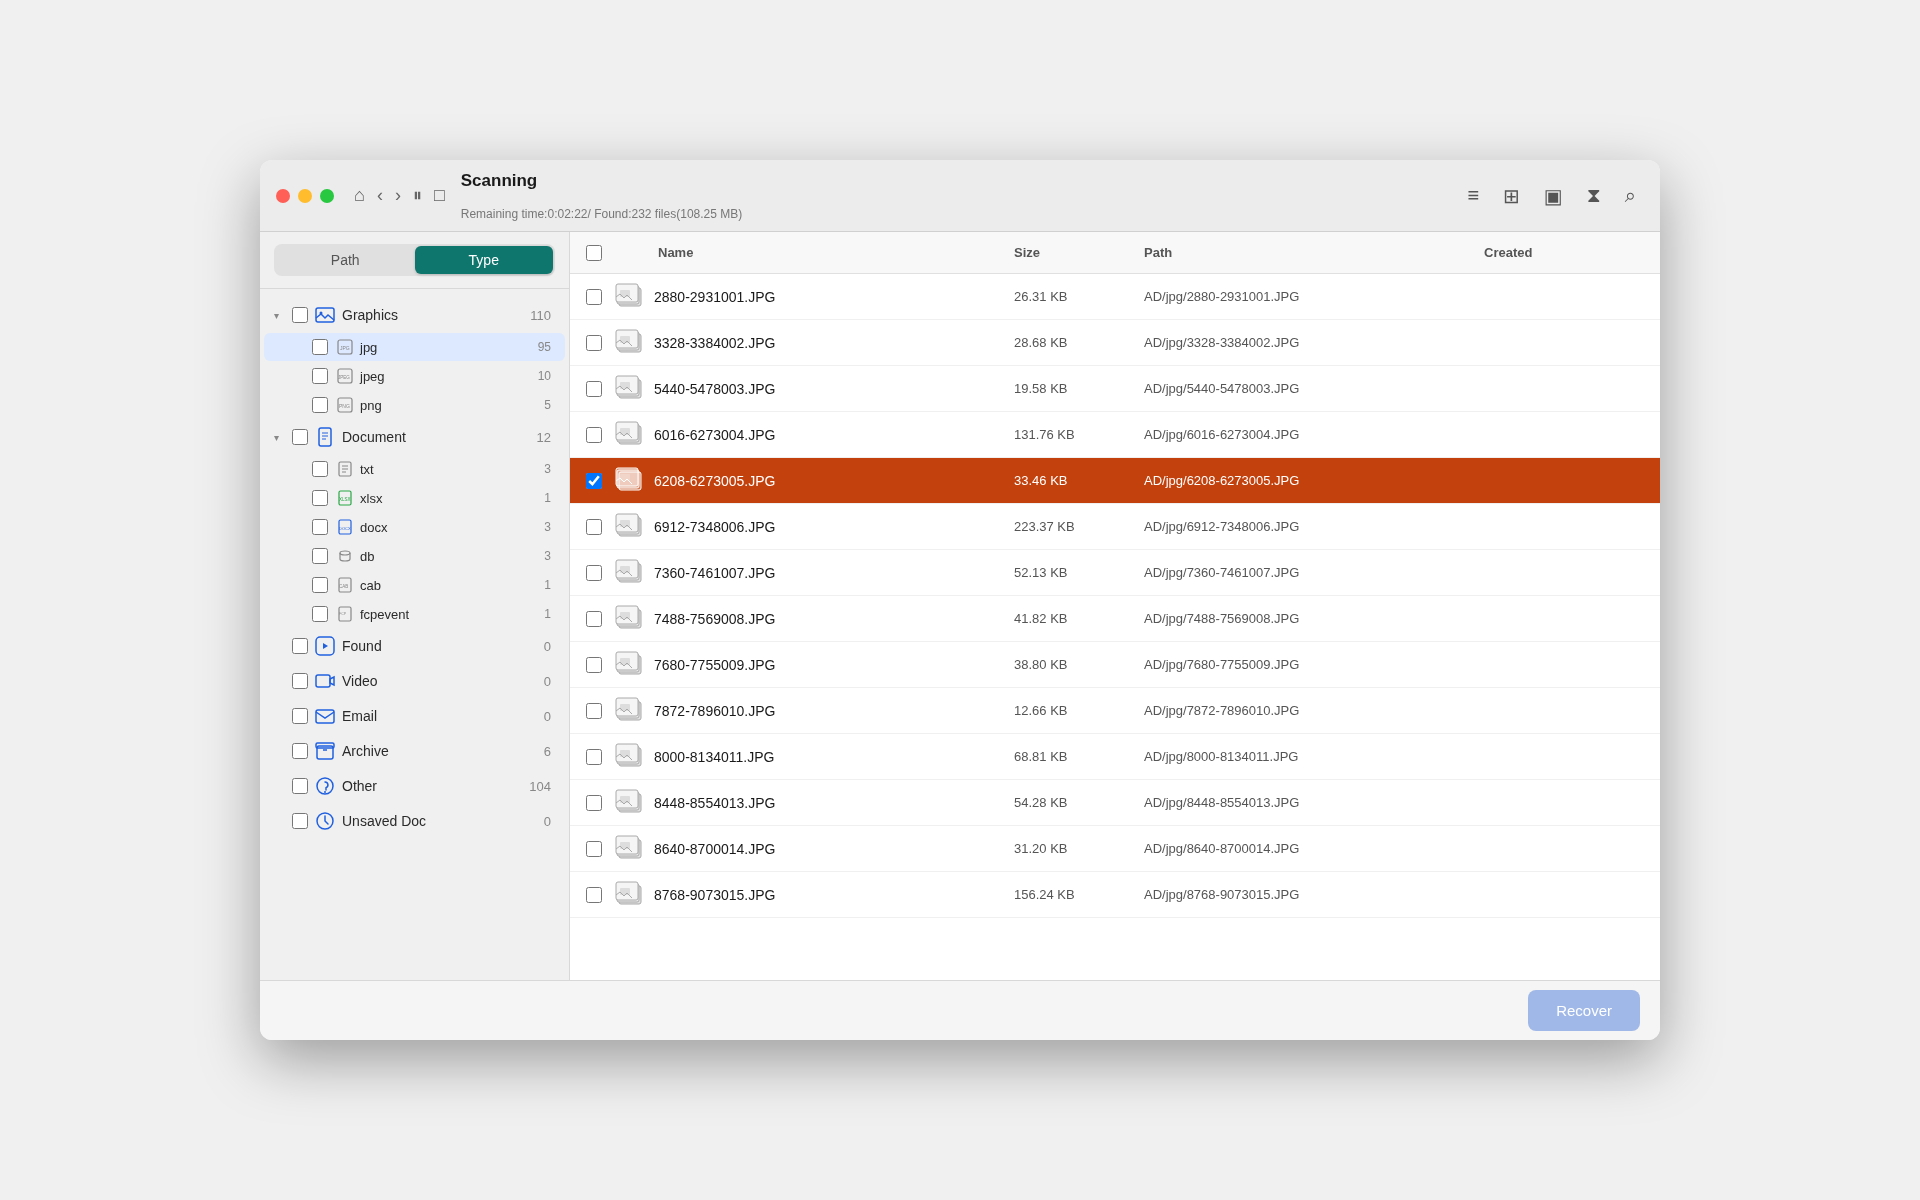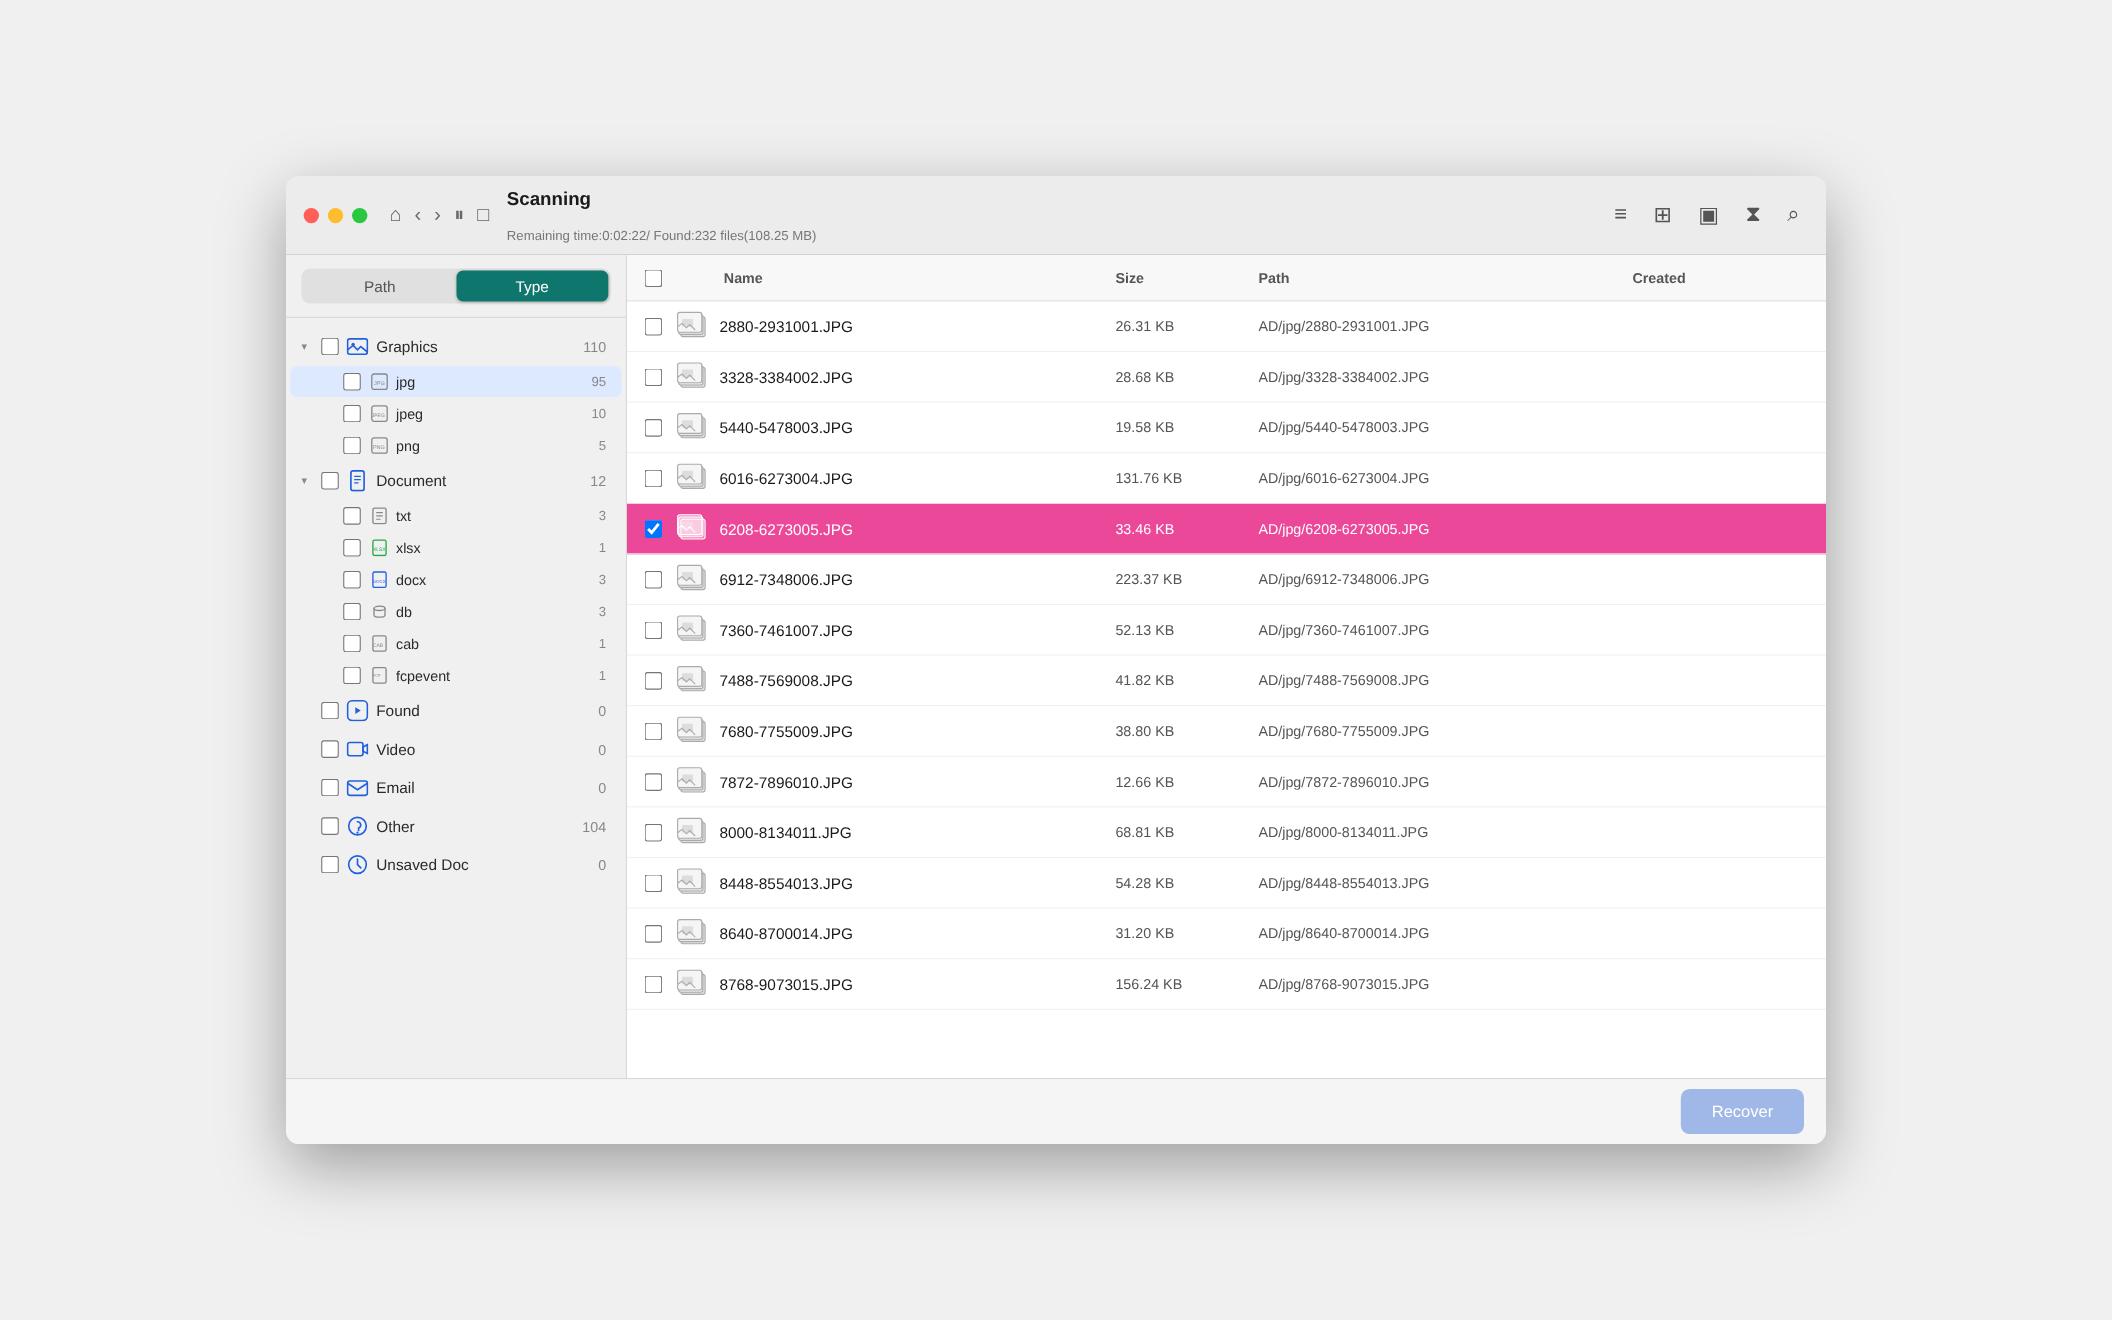--- a/index.html
+++ b/index.html
@@ -270,21 +270,21 @@
     }
     .file-row {
       display: flex;
       align-items: center;
       padding: 0 16px;
       height: 46px;
       border-bottom: 1px solid #f0f0f0;
       cursor: pointer;
     }
     .file-row.selected {
-      background: #ec4899;
+      background: #c2410c;
       color: #fff;
       justify-content: center;
     }
     .file-row.selected .file-name,
     .file-row.selected .file-size,
     .file-row.selected .file-path {
       color: #fff;
     }
     .row-check {
       width: 16px;
@@ -583,20 +583,35 @@
               <span class="cat-label">Email</span>
               <span class="cat-count">0</span>
             </div>
           </li>
           <li>
             <div class="sidebar-category">
               <span class="chevron"></span>
               <input type="checkbox" class="cat-checkbox" style="">
               <div class="cat-icon">
                 <svg width="20" height="20" viewBox="0 0 20 20" fill="none">
+                  <rect x="2" y="5" width="16" height="13" rx="2" stroke="#2060e0" stroke-width="1.5" fill="none"></rect>
+                  <rect x="1" y="2" width="18" height="5" rx="1.5" stroke="#2060e0" stroke-width="1.5" fill="none"></rect>
+                  <path d="M8 9h4" stroke="#2060e0" stroke-width="1.5"></path>
+                </svg>
+              </div>
+              <span class="cat-label">Archive</span>
+              <span class="cat-count">6</span>
+            </div>
+          </li>
+          <li>
+            <div class="sidebar-category">
+              <span class="chevron"></span>
+              <input type="checkbox" class="cat-checkbox" style="">
+              <div class="cat-icon">
+                <svg width="20" height="20" viewBox="0 0 20 20" fill="none">
                   <circle cx="10" cy="10" r="8" stroke="#2060e0" stroke-width="1.5" fill="none"></circle>
                   <path d="M10 6a3 3 0 011 5.8V14" stroke="#2060e0" stroke-width="1.5" stroke-linecap="round"></path>
                   <circle cx="10" cy="16" r="1" fill="#2060e0"></circle>
                 </svg>
               </div>
               <span class="cat-label">Other</span>
               <span class="cat-count">104</span>
             </div>
           </li>
           <li>

